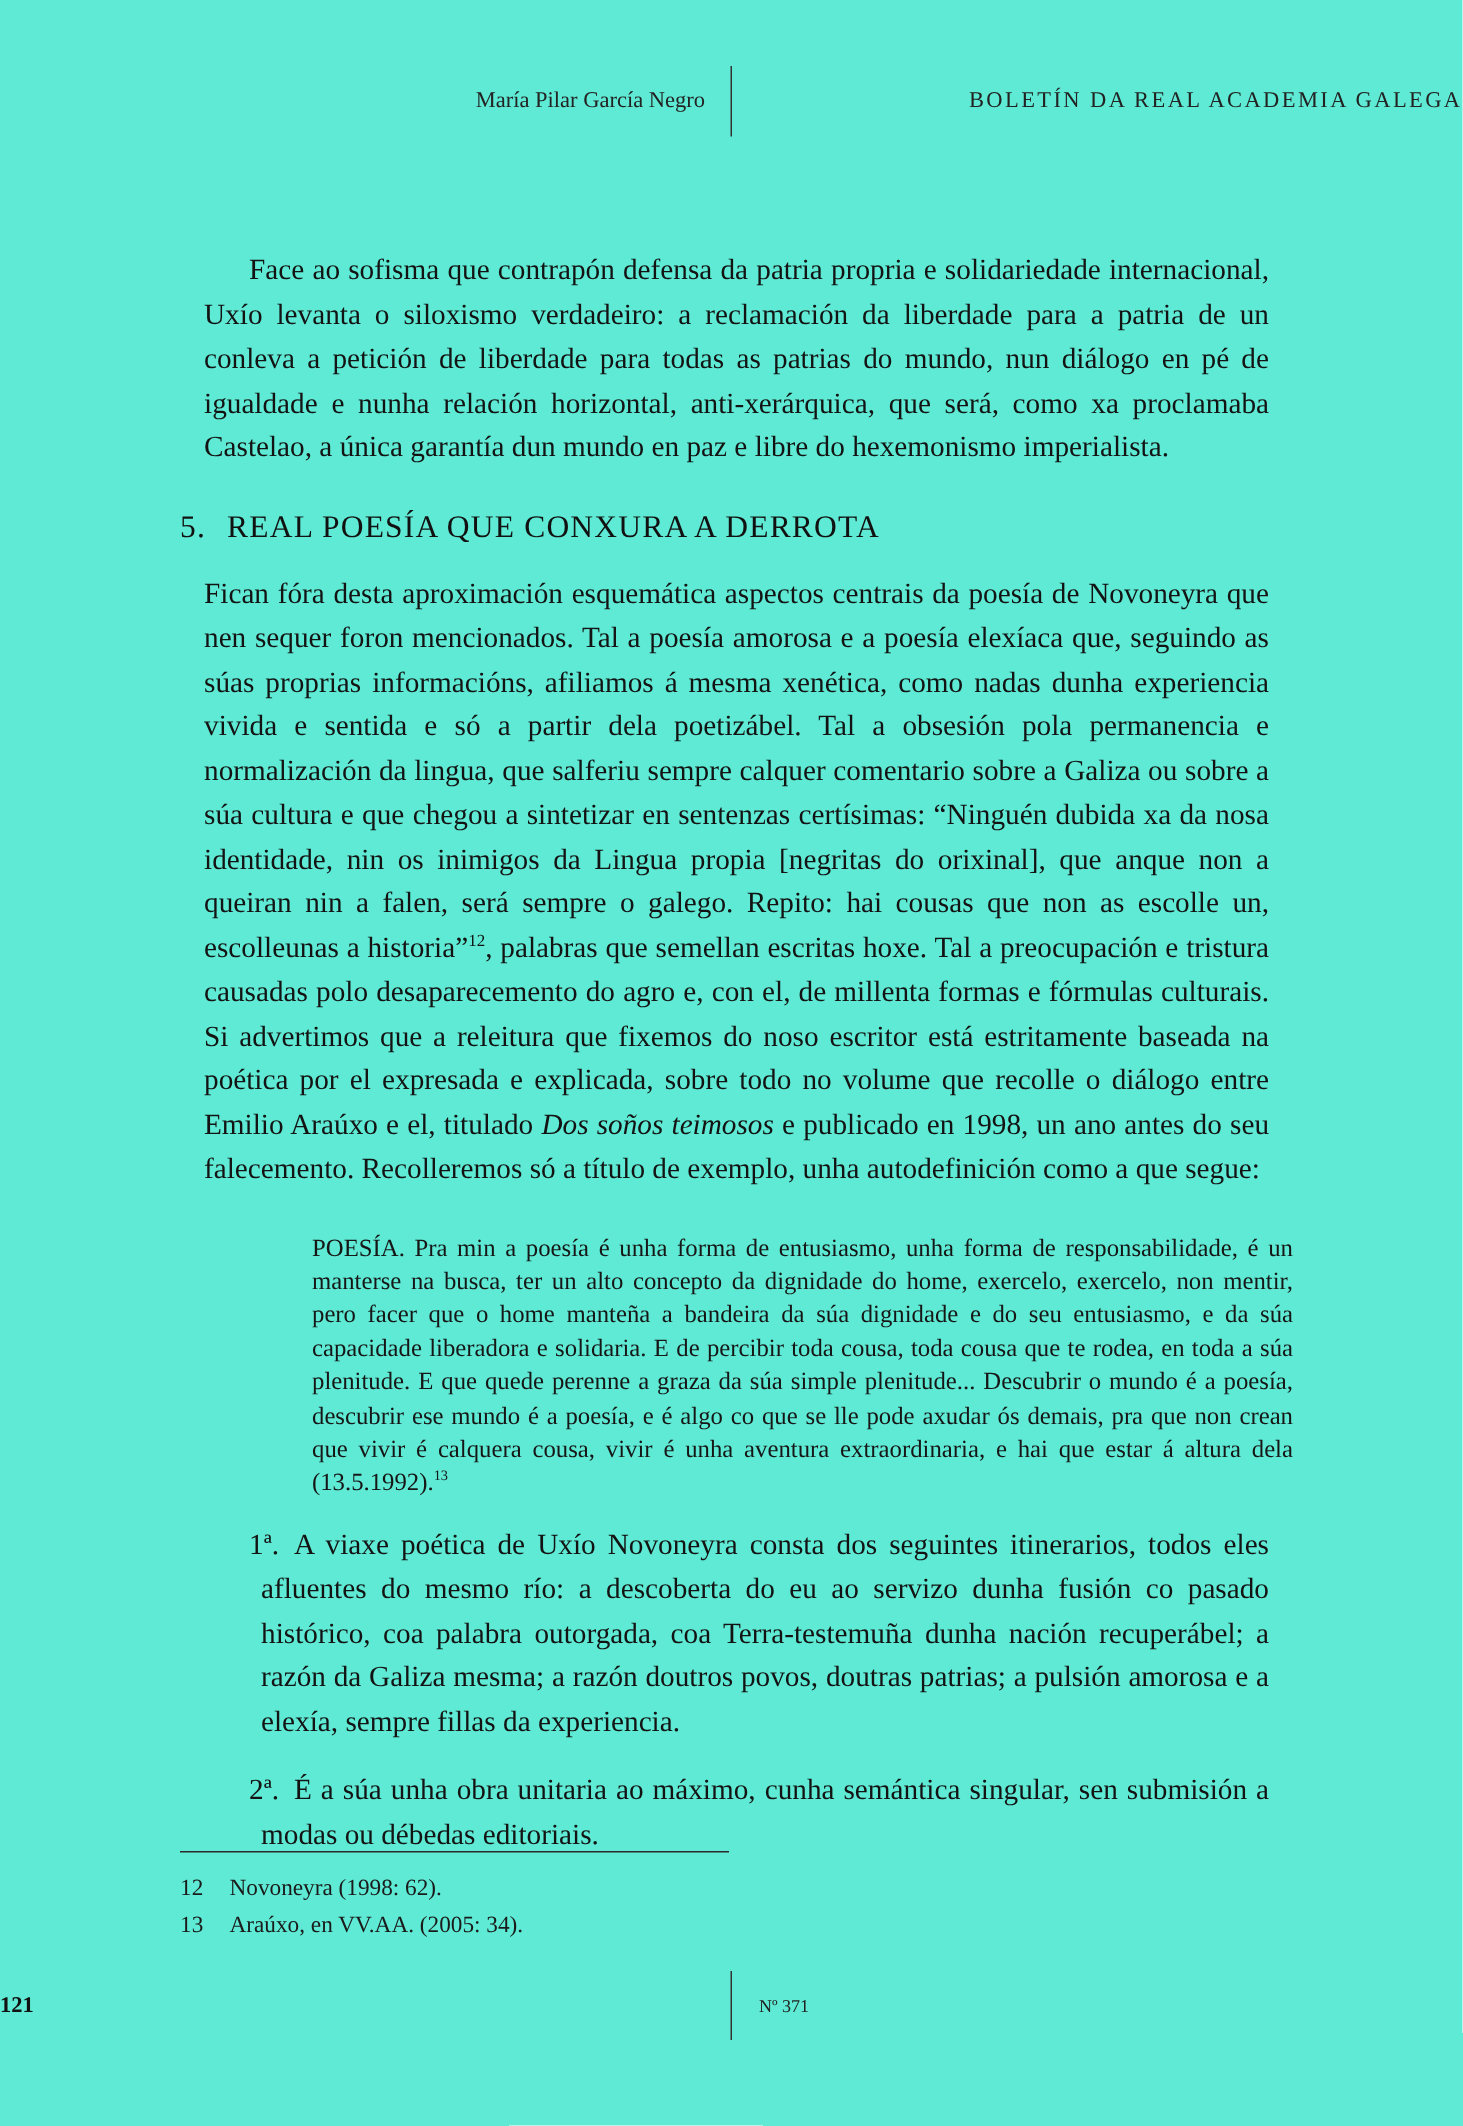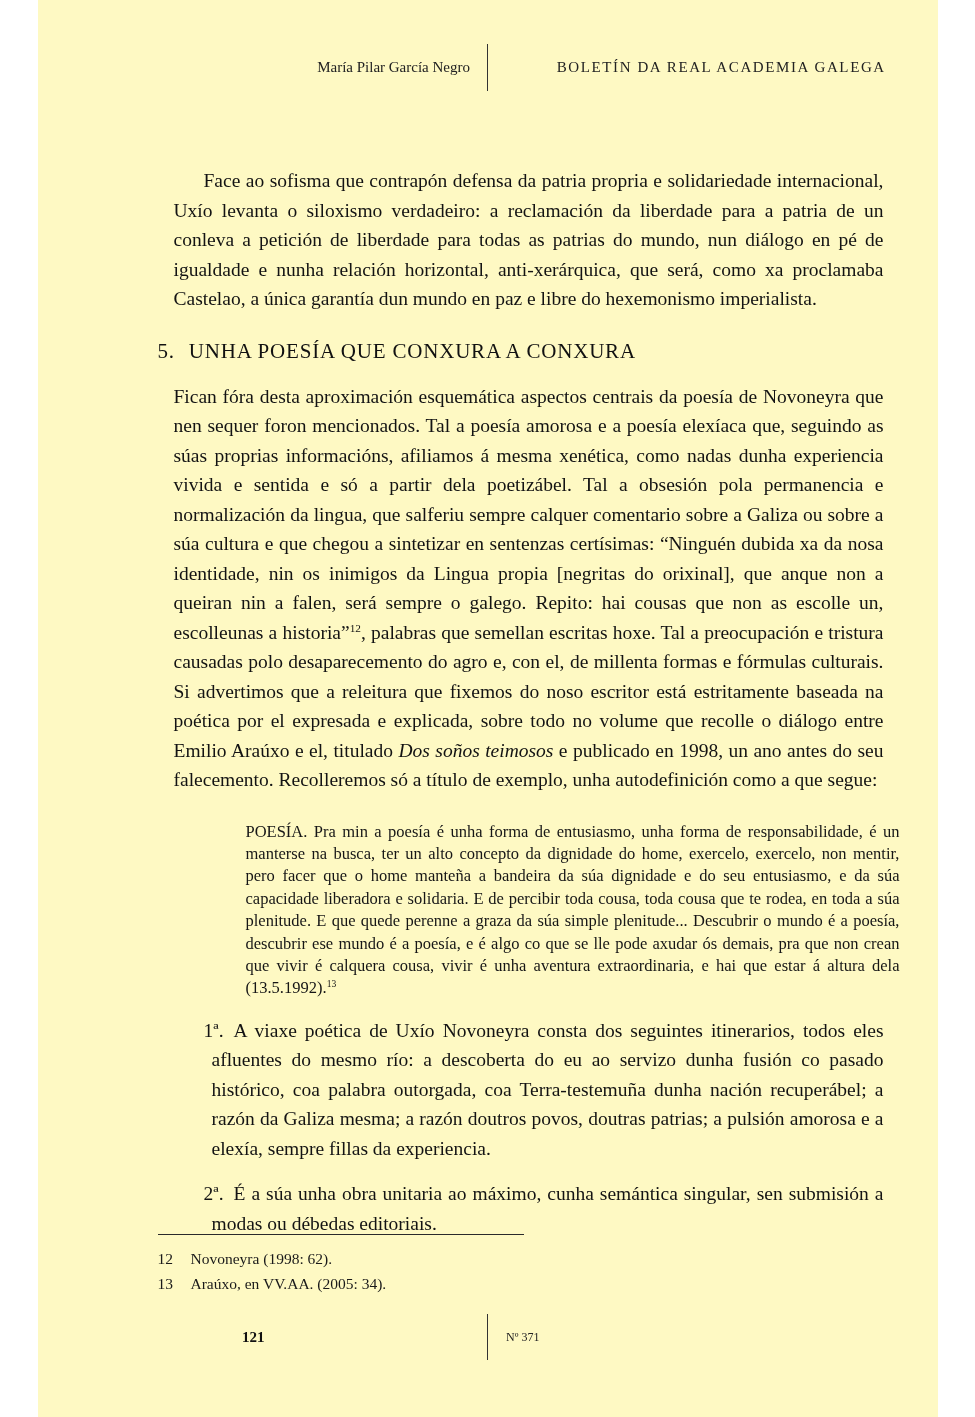--- a/index.html
+++ b/index.html
@@ -1,30 +1,30 @@
 <!DOCTYPE html>
 <html><head>
 <meta charset="utf-8">
 <style>
   * { margin:0; padding:0; box-sizing:border-box; }
   html,body { background:#ffffff; }
   body { font-family:"Liberation Serif","DejaVu Serif",serif; color:#151515; }
   .page {
-    position:relative; width:900px; height:1417px; background:#fef9c3;
+    position:relative; width:975px; height:1417px; background:#5eead4;
     margin:0 auto; overflow:hidden;
   }
 
   
   .header {
     position:absolute; top:44px; left:0; width:100%;
     display:flex; align-items:center; justify-content:center;
   }
   .header-cell-left { flex:1; text-align:right; padding-right:17px; font-size:15px; color:#222; }
   .header-divider { width:1px; height:47px; background:#333; }
-  .header-cell-right { flex:1; text-align:center; padding-left:17px; font-size:15px; letter-spacing:1.6px; color:#222; }
+  .header-cell-right { flex:1; text-align:right; padding-left:17px; font-size:15px; letter-spacing:1.6px; color:#222; }
 
   
   .main {
     position:absolute; top:150px; left:120px; width:742px;
     font-size:19.5px; line-height:29.5px; text-align:justify; color:#131313;
   }
   .para-indent { text-indent:30px; }
   .section-heading {
     margin-top:23px; margin-bottom:17px;
     font-size:21px; font-weight:normal; letter-spacing:0.8px;
@@ -49,40 +49,40 @@
   .fn-rule { width:366px; border-top:1.5px solid #2a2a2a; margin-bottom:11px; }
   .footnote { display:flex; font-size:15.5px; line-height:25px; color:#1a1a1a; }
   .fn-num { width:33px; flex:0 0 33px; }
   .fn-text { flex:1; }
 
   
   .footer {
     position:absolute; top:1314px; left:0; width:100%;
     display:flex; align-items:center; justify-content:center;
   }
-  .footer-cell-left { flex:1; text-align:center; padding-right:18px; font-size:15px; font-weight:bold; color:#111; }
+  .footer-cell-left { flex:1; text-align:left; padding-right:18px; font-size:15px; font-weight:bold; color:#111; }
   .footer-divider { width:1px; height:46px; background:#333; }
   .footer-cell-right { flex:1; text-align:left; padding-left:18px; font-size:12px; color:#222; }
 </style>
 </head>
 <body>
 
 <div class="page">
 
   <div class="header">
     <div class="header-cell-left">María Pilar García Negro</div>
     <div class="header-divider"></div>
     <div class="header-cell-right">BOLETÍN DA REAL ACADEMIA GALEGA</div>
   </div>
 
   <div class="main">
 
     <p class="body-paragraph para-indent">Face ao sofisma que contrapón defensa da patria propria e solidariedade internacional, Uxío levanta o siloxismo verdadeiro: a reclamación da liberdade para a patria de un conleva a petición de liberdade para todas as patrias do mundo, nun diálogo en pé de igualdade e nunha relación horizontal, anti-xerárquica, que será, como xa proclamaba Castelao, a única garantía dun mundo en paz e libre do hexemonismo imperialista.</p>
 
-    <h2 class="section-heading"><span class="heading-number">5.</span><span>UNHA POESÍA QUE CONXURA A CONXURA</span></h2>
+    <h2 class="section-heading"><span class="heading-number">5.</span><span>REAL POESÍA QUE CONXURA A DERROTA</span></h2>
 
     <p class="body-paragraph"><span>Fican fóra desta aproximación esquemática aspectos centrais da poesía de Novoneyra que nen sequer foron mencionados. Tal a poesía amorosa e a poesía elexíaca que, seguindo as súas proprias informacións, afiliamos á mesma xenética, como nadas dunha experiencia vivida e sentida e só a partir dela poetizábel. Tal a obsesión pola permanencia e normalización da lingua, que salferiu sempre calquer comentario sobre a Galiza ou sobre a súa cultura e que chegou a sintetizar en sentenzas certísimas: “Ninguén dubida xa da nosa identidade, nin os inimigos da Lingua propia [negritas do orixinal], que anque non a queiran nin a falen, será sempre o galego. Repito: hai cousas que non as escolle un, escolleunas a historia”</span><sup class="fn-ref">12</sup><span>, palabras que semellan escritas hoxe. Tal a preocupación e tristura causadas polo desaparecemento do agro e, con el, de millenta formas e fórmulas culturais. Si advertimos que a releitura que fixemos do noso escritor está estritamente baseada na poética por el expresada e explicada, sobre todo no volume que recolle o diálogo entre Emilio Araúxo e el, titulado </span><span class="book-title">Dos soños teimosos</span><span> e publicado en 1998, un ano antes do seu falecemento. Recolleremos só a título de exemplo, unha autodefinición como a que segue:</span></p>
 
     <div class="quote-block"><span>POESÍA. Pra min a poesía é unha forma de entusiasmo, unha forma de responsabilidade, é un manterse na busca, ter un alto concepto da dignidade do home, exercelo, exercelo, non mentir, pero facer que o home manteña a bandeira da súa dignidade e do seu entusiasmo, e da súa capacidade liberadora e solidaria. E de percibir toda cousa, toda cousa que te rodea, en toda a súa plenitude. E que quede perenne a graza da súa simple plenitude... Descubrir o mundo é a poesía, descubrir ese mundo é a poesía, e é algo co que se lle pode axudar ós demais, pra que non crean que vivir é calquera cousa, vivir é unha aventura extraordinaria, e hai que estar á altura dela (13.5.1992).</span><sup class="fn-ref">13</sup></div>
 
 
     <p class="body-paragraph conclusion-item"><span class="item-marker">1ª.</span><span>A viaxe poética de Uxío Novoneyra consta dos seguintes itinerarios, todos eles afluentes do mesmo río: a descoberta do eu ao servizo dunha fusión co pasado histórico, coa palabra outorgada, coa Terra-testemuña dunha nación recuperábel; a razón da Galiza mesma; a razón doutros povos, doutras patrias; a pulsión amorosa e a elexía, sempre fillas da experiencia.</span></p>
 
     <p class="body-paragraph conclusion-item"><span class="item-marker">2ª.</span><span>É a súa unha obra unitaria ao máximo, cunha semántica singular, sen submisión a modas ou débedas editoriais.</span></p>
 

